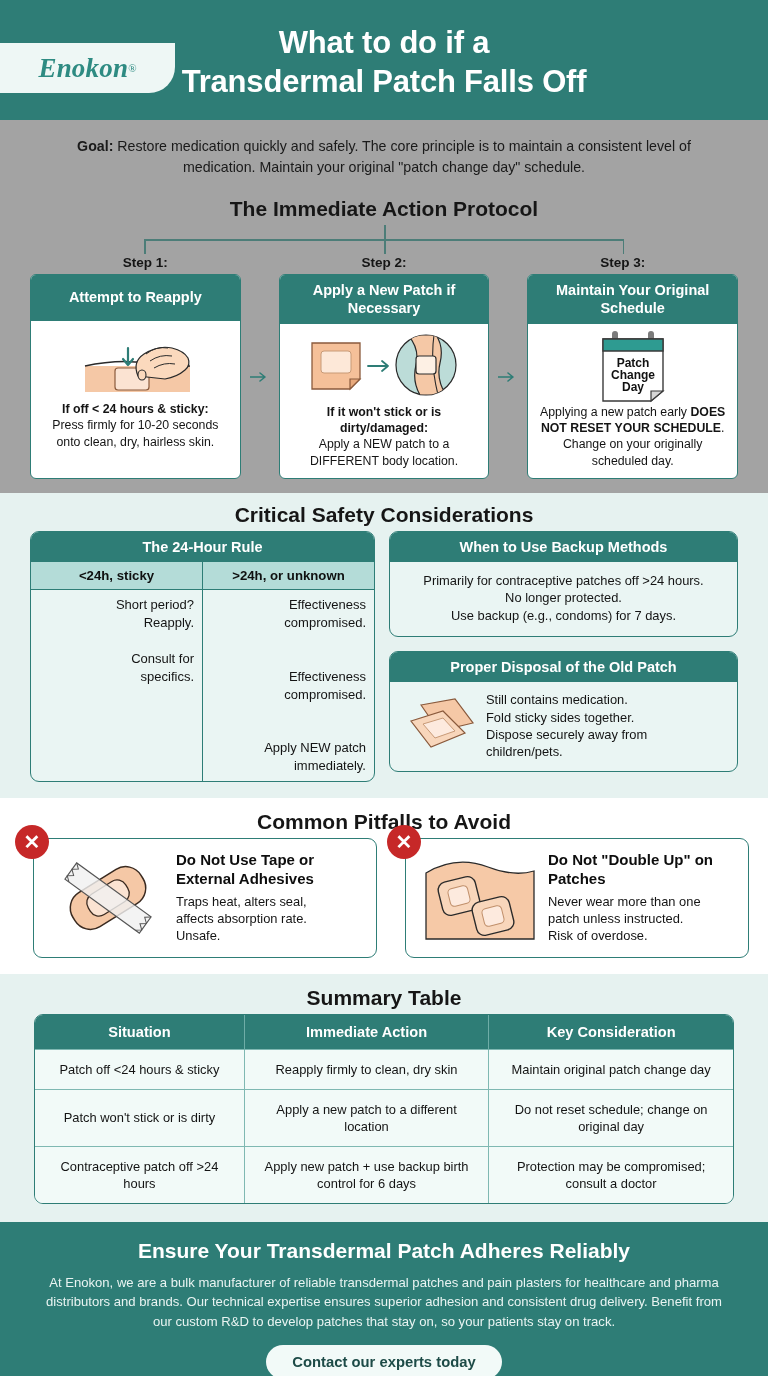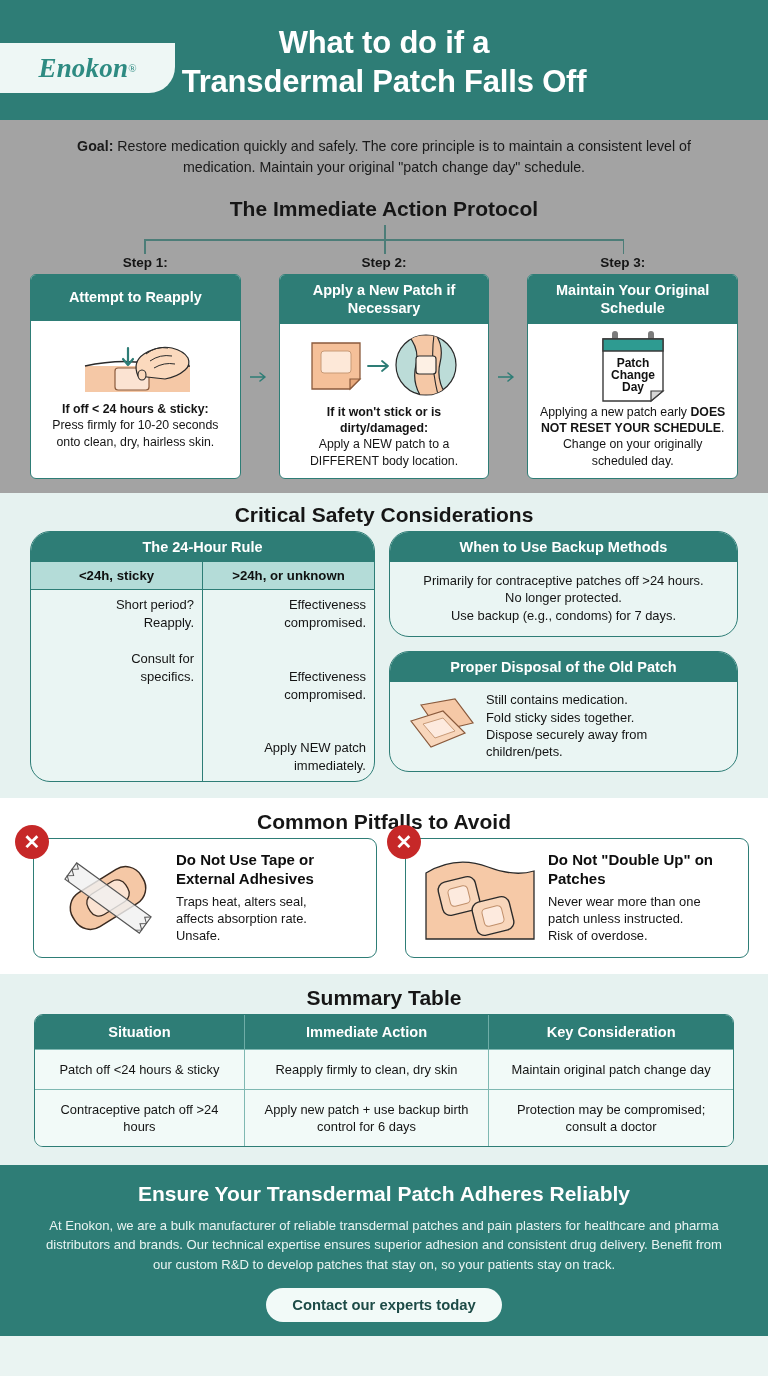--- a/index.html
+++ b/index.html
@@ -189,21 +189,21 @@
   .safety-grid {
     display: flex;
     width: 708px;
     margin: 0 auto;
     gap: 14px;
     align-items: stretch;
   }
   .panel {
     background: #eaf5f3;
     border: 1.3px solid #2e7d76;
-    border-radius: 20px;
+    border-radius: 9px;
     overflow: hidden;
     display: flex;
     flex-direction: column;
   }
   .panel-head {
     background: #2e7d76;
     color: #ffffff;
     font-size: 14.5px;
     font-weight: bold;
     text-align: center;
@@ -613,20 +613,25 @@
             <th style="width:35%">Key Consideration</th>
           </tr>
         </thead>
         <tbody>
           <tr>
             <td>Patch off &lt;24 hours &amp; sticky</td>
             <td>Reapply firmly to clean, dry skin</td>
             <td>Maintain original patch change day</td>
           </tr>
           <tr>
+            <td>Patch won't stick or is dirty</td>
+            <td>Apply a new patch to a different location</td>
+            <td>Do not reset schedule; change on original day</td>
+          </tr>
+          <tr>
             <td>Contraceptive patch off &gt;24 hours</td>
             <td>Apply new patch + use backup birth control for 6 days</td>
             <td>Protection may be compromised; consult a doctor</td>
           </tr>
         </tbody>
       </table>
     </div>
   </div>
 
   <div class="footer">

